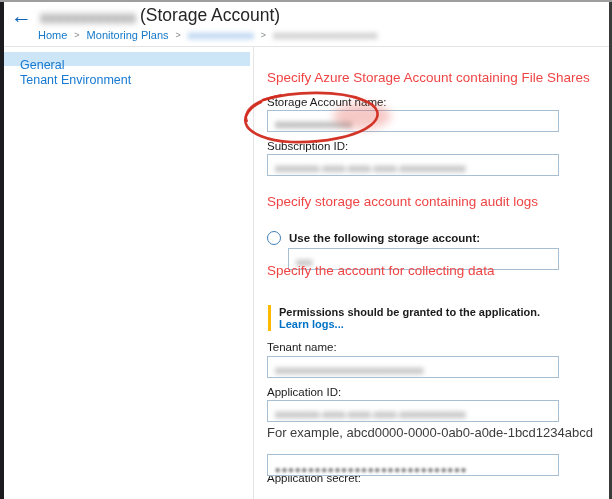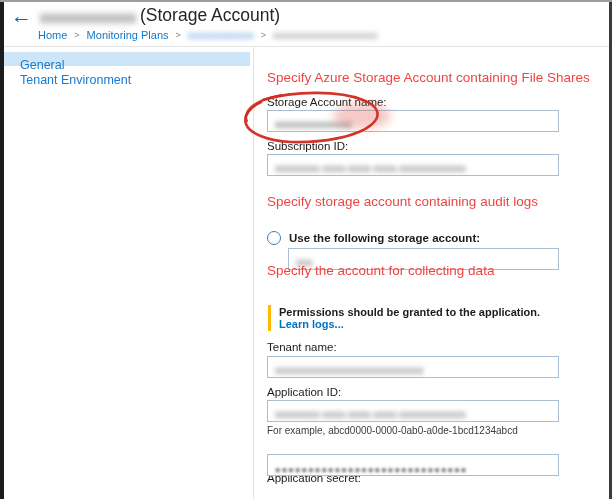--- a/index.html
+++ b/index.html
@@ -43,21 +43,21 @@
   .radio { width:14px; height:14px; border:1px solid #3f7fb6; border-radius:50%; background:#fff; flex:0 0 auto; position:relative; }
   .radio.checked::after { content:''; position:absolute; left:3px; top:3px; width:6px; height:6px; border-radius:50%; background:#111; }
   .radio-label { font-size:11.5px; font-weight:600; color:#1b1b1b; }
 
   
   .warning { position:absolute; left:268px; top:305px; width:292px; display:flex; align-items:center; }
   .warning-bar { width:3px; height:26px; background:#ffb900; flex:0 0 auto; }
   .warning-text { margin-left:8px; font-size:11px; font-weight:600; color:#1b1b1b; }
   .warning-link { color:#0072c6; font-weight:600; cursor:pointer; }
 
-  .hint-text { position:absolute; left:267px; top:425px; font-size:10px; color:#3c3c3c; }
+  .hint-text { position:absolute; left:267px; top:425px; font-size:13px; color:#3c3c3c; }
 
   .annotation-svg { position:absolute; left:0; top:0; width:612px; height:499px; pointer-events:none; }
 </style>
 </head>
 <body>
 
 <div class="window">
   <div class="top-border"></div>
   <div class="left-strip"></div>
   <div class="right-border"></div>

